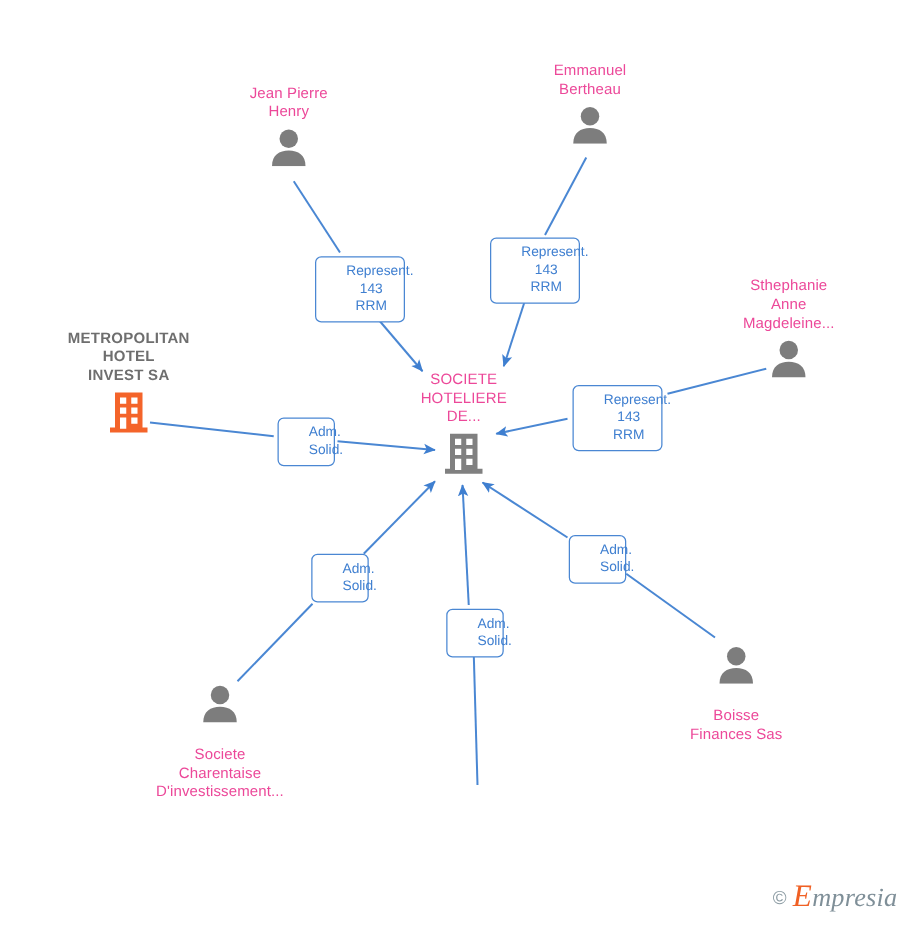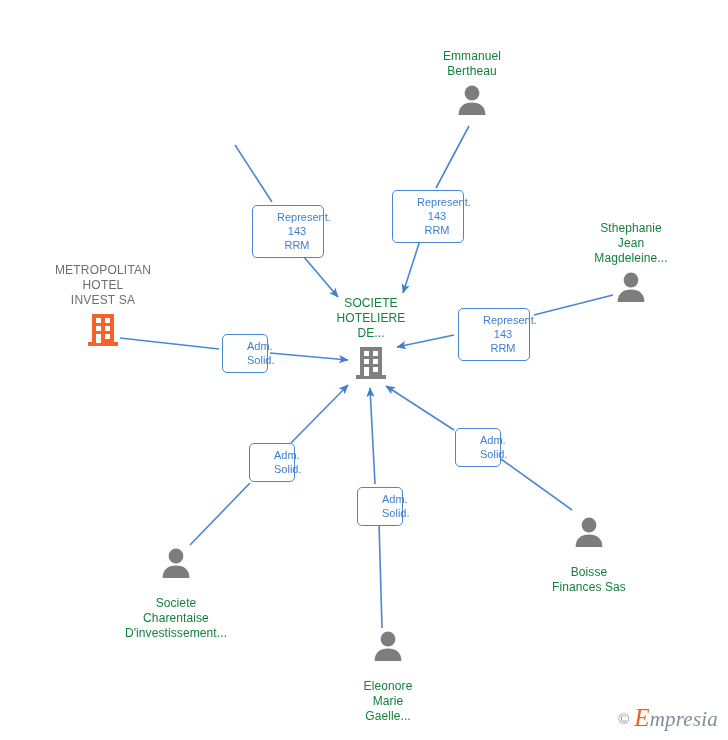--- a/index.html
+++ b/index.html
@@ -27,27 +27,27 @@
   }
   .node {
     position: absolute;
     width: 150px;
     margin-left: -75px;
     text-align: center;
     line-height: 15px;
   }
   .node-label {
     font-size: 12px;
-    color: #15803d;
+    color: #ec4899;
     letter-spacing: 0.1px;
     white-space: pre-line;
   }
   .node-label.focus {
     color: #6e6e6e;
-    font-weight: normal;
+    font-weight: bold;
     font-size: 12px;
     letter-spacing: 0.2px;
   }
   .node-icon {
     display: block;
     margin: 0 auto;
   }
   .node.label-top .node-icon { margin-top: 4px; }
   .node.label-bottom .node-label { margin-top: 18px; }
 
@@ -144,33 +144,41 @@
       <rect x="1" y="30" width="30" height="4" fill="#808080"></rect>
       <rect x="9" y="6" width="5" height="5" fill="#ffffff"></rect>
       <rect x="18" y="6" width="5" height="5" fill="#ffffff"></rect>
       <rect x="9" y="14" width="5" height="5" fill="#ffffff"></rect>
       <rect x="18" y="14" width="5" height="5" fill="#ffffff"></rect>
       <rect x="9" y="22" width="5" height="9" fill="#ffffff"></rect>
       <rect x="18" y="22" width="5" height="5" fill="#ffffff"></rect>
     </svg>
   </div>
 
+  <div class="node label-top" style="left:231px; top:67px;">
+    <div class="node-label">Jean Pierre
+Henry</div>
+    <svg class="node-icon" width="30" height="32" viewBox="0 0 30 32">
+      <circle cx="15" cy="10" r="7.4" fill="#7d7d7d"></circle>
+      <path d="M1.6 32 C1.6 23 7.4 19.4 15 19.4 C22.6 19.4 28.4 23 28.4 32 Z" fill="#7d7d7d"></path>
+    </svg>
+  </div>
 
   <div class="node label-top" style="left:472px; top:49px;">
     <div class="node-label">Emmanuel
 Bertheau</div>
     <svg class="node-icon" width="30" height="32" viewBox="0 0 30 32">
       <circle cx="15" cy="10" r="7.4" fill="#7d7d7d"></circle>
       <path d="M1.6 32 C1.6 23 7.4 19.4 15 19.4 C22.6 19.4 28.4 23 28.4 32 Z" fill="#7d7d7d"></path>
     </svg>
   </div>
 
   <div class="node label-top" style="left:631px; top:221px;">
     <div class="node-label">Sthephanie
-Jean
+Anne
 Magdeleine...</div>
     <svg class="node-icon" width="30" height="32" viewBox="0 0 30 32">
       <circle cx="15" cy="10" r="7.4" fill="#7d7d7d"></circle>
       <path d="M1.6 32 C1.6 23 7.4 19.4 15 19.4 C22.6 19.4 28.4 23 28.4 32 Z" fill="#7d7d7d"></path>
     </svg>
   </div>
 
   <div class="node label-bottom" style="left:589px; top:515px;">
     <svg class="node-icon" width="30" height="32" viewBox="0 0 30 32">
       <circle cx="15" cy="10" r="7.4" fill="#7d7d7d"></circle>
@@ -183,29 +191,20 @@
   <div class="node label-bottom" style="left:176px; top:546px;">
     <svg class="node-icon" width="30" height="32" viewBox="0 0 30 32">
       <circle cx="15" cy="10" r="7.4" fill="#7d7d7d"></circle>
       <path d="M1.6 32 C1.6 23 7.4 19.4 15 19.4 C22.6 19.4 28.4 23 28.4 32 Z" fill="#7d7d7d"></path>
     </svg>
     <div class="node-label">Societe
 Charentaise
 D'investissement...</div>
   </div>
 
-  <div class="node label-bottom" style="left:388px; top:629px;">
-    <svg class="node-icon" width="30" height="32" viewBox="0 0 30 32">
-      <circle cx="15" cy="10" r="7.4" fill="#7d7d7d"></circle>
-      <path d="M1.6 32 C1.6 23 7.4 19.4 15 19.4 C22.6 19.4 28.4 23 28.4 32 Z" fill="#7d7d7d"></path>
-    </svg>
-    <div class="node-label">Eleonore
-Marie
-Gaelle...</div>
-  </div>
 
   <div class="edge-label" style="left:252px; top:205px; width:72px;">Represent.
 143 RRM</div>
   <div class="edge-label" style="left:392px; top:190px; width:72px;">Represent.
 143 RRM</div>
   <div class="edge-label" style="left:458px; top:308px; width:72px;">Represent.
 143 RRM</div>
   <div class="edge-label" style="left:222px; top:334px; width:46px;">Adm.
 Solid.</div>
   <div class="edge-label" style="left:249px; top:443px; width:46px;">Adm.

